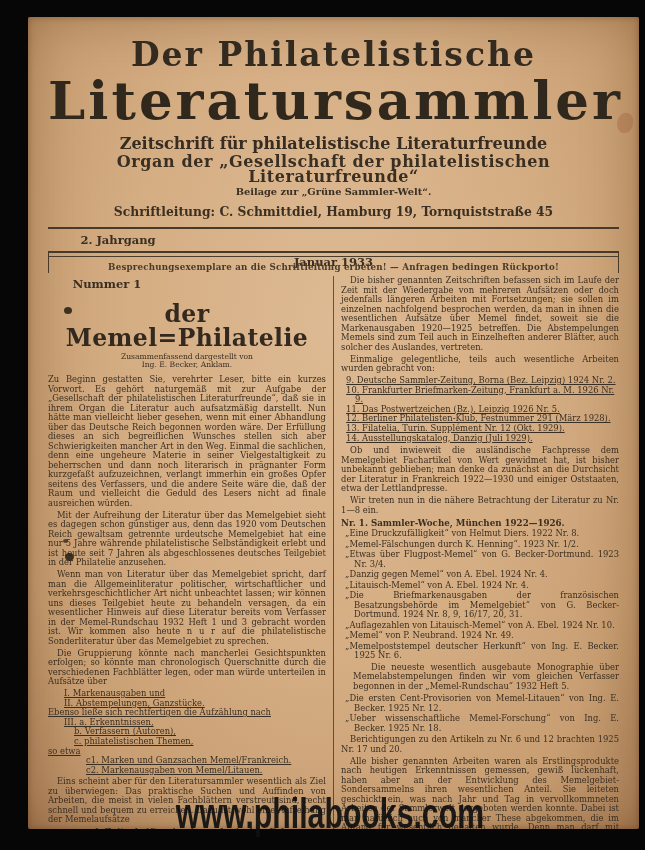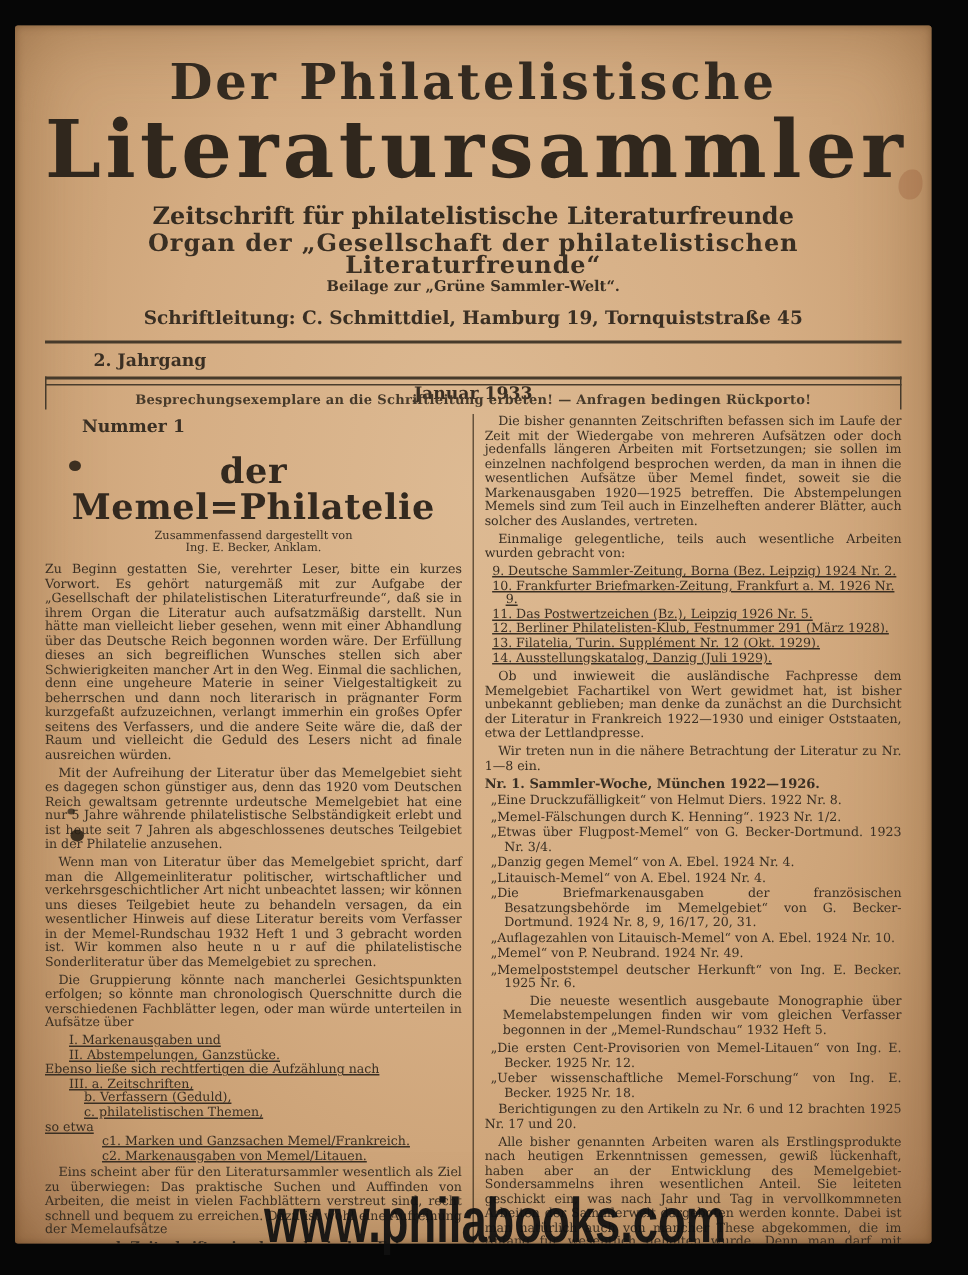--- a/index.html
+++ b/index.html
@@ -5,21 +5,21 @@
   html,body{margin:0;padding:0;}
   body{
     width:645px;height:850px;
     background:#060606;
     position:relative;
     overflow:hidden;
     font-family:"DejaVu Serif", serif;
   }
   .stage{position:absolute;inset:0;}
   .paper{
-    position:absolute;left:10px;top:17px;width:611px;height:812px;
+    position:absolute;left:28px;top:17px;width:611px;height:812px;
     background:radial-gradient(ellipse at 50% 38%, #ddba93 0%, #d5ad83 48%, #c89e72 78%, #b28760 96%, #a67a52 100%);
     box-shadow:inset 0 0 55px rgba(115,75,38,.45), inset 0 0 6px rgba(80,52,25,.5);
     border-radius:2px;
     box-sizing:border-box;
     padding:0 20px;
     color:#3a2f23;
     overflow:hidden;
   }
   .masthead{text-align:center;padding-top:20px;}
   .title1{font-weight:bold;font-size:33px;line-height:36px;letter-spacing:2px;color:#332a20;}
@@ -114,22 +114,22 @@
         </div>
 
         <p class="bp noind">Zu Beginn gestatten Sie, verehrter Leser, bitte ein kurzes Vorwort. Es gehört naturgemäß mit zur Aufgabe der „Gesellschaft der philatelistischen Literaturfreunde“, daß sie in ihrem Organ die Literatur auch aufsatzmäßig darstellt. Nun hätte man vielleicht lieber gesehen, wenn mit einer Abhandlung über das Deutsche Reich begonnen worden wäre. Der Erfüllung dieses an sich begreiflichen Wunsches stellen sich aber Schwierigkeiten mancher Art in den Weg. Einmal die sachlichen, denn eine ungeheure Materie in seiner Vielgestaltigkeit zu beherrschen und dann noch literarisch in prägnanter Form kurzgefaßt aufzuzeichnen, verlangt immerhin ein großes Opfer seitens des Verfassers, und die andere Seite wäre die, daß der Raum und vielleicht die Geduld des Lesers nicht ad finale ausreichen würden.</p>
         <p class="bp">Mit der Aufreihung der Literatur über das Memelgebiet sieht es dagegen schon günstiger aus, denn das 1920 vom Deutschen Reich gewaltsam getrennte urdeutsche Memelgebiet hat eine nur 5 Jahre währende philatelistische Selbständigkeit erlebt und ist heute seit 7 Jahren als abgeschlossenes deutsches Teilgebiet in der Philatelie anzusehen.</p>
         <p class="bp">Wenn man von Literatur über das Memelgebiet spricht, darf man die Allgemeinliteratur politischer, wirtschaftlicher und verkehrsgeschichtlicher Art nicht unbeachtet lassen; wir können uns dieses Teilgebiet heute zu behandeln versagen, da ein wesentlicher Hinweis auf diese Literatur bereits vom Verfasser in der Memel-Rundschau 1932 Heft 1 und 3 gebracht worden ist. Wir kommen also heute n u r auf die philatelistische Sonderliteratur über das Memelgebiet zu sprechen.</p>
         <p class="bp">Die Gruppierung könnte nach mancherlei Gesichtspunkten erfolgen; so könnte man chronologisch Querschnitte durch die verschiedenen Fachblätter legen, oder man würde unterteilen in Aufsätze über</p>
 
         <div class="li ind1">I. Markenausgaben und</div>
         <div class="li ind1">II. Abstempelungen, Ganzstücke.</div>
         <div class="li">Ebenso ließe sich rechtfertigen die Aufzählung nach</div>
-        <div class="li ind1">III. a.  Zeitschriften,</div>
-        <div class="li ind2">b.  Verfassern (Geduld),</div>
+        <div class="li ind1">III. a.  Erkenntnissen,</div>
+        <div class="li ind2">b.  Verfassern (Autoren),</div>
         <div class="li ind2">c.  philatelistischen Themen,</div>
         <div class="li">so etwa</div>
         <div class="li ind3">c1. Marken und Ganzsachen Memel/Frankreich.</div>
         <div class="li ind3">c2. Markenausgaben von Memel/Litauen.</div>
 
         <p class="bp" style="margin-top:2px">Eins scheint aber für den Literatursammler wesentlich als Ziel zu überwiegen: Das praktische Suchen und Auffinden von Arbeiten, die meist in vielen Fachblättern verstreut sind, recht schnell und bequem zu erreichen. Dazu ist wohl eine Aufreihung der Memelaufsätze</p>
         <div class="center-bold">nach Zeitschriften in chronologischer Folge</div>
         <p class="bp noind">das Gegebene.</p>
 
       </div>

